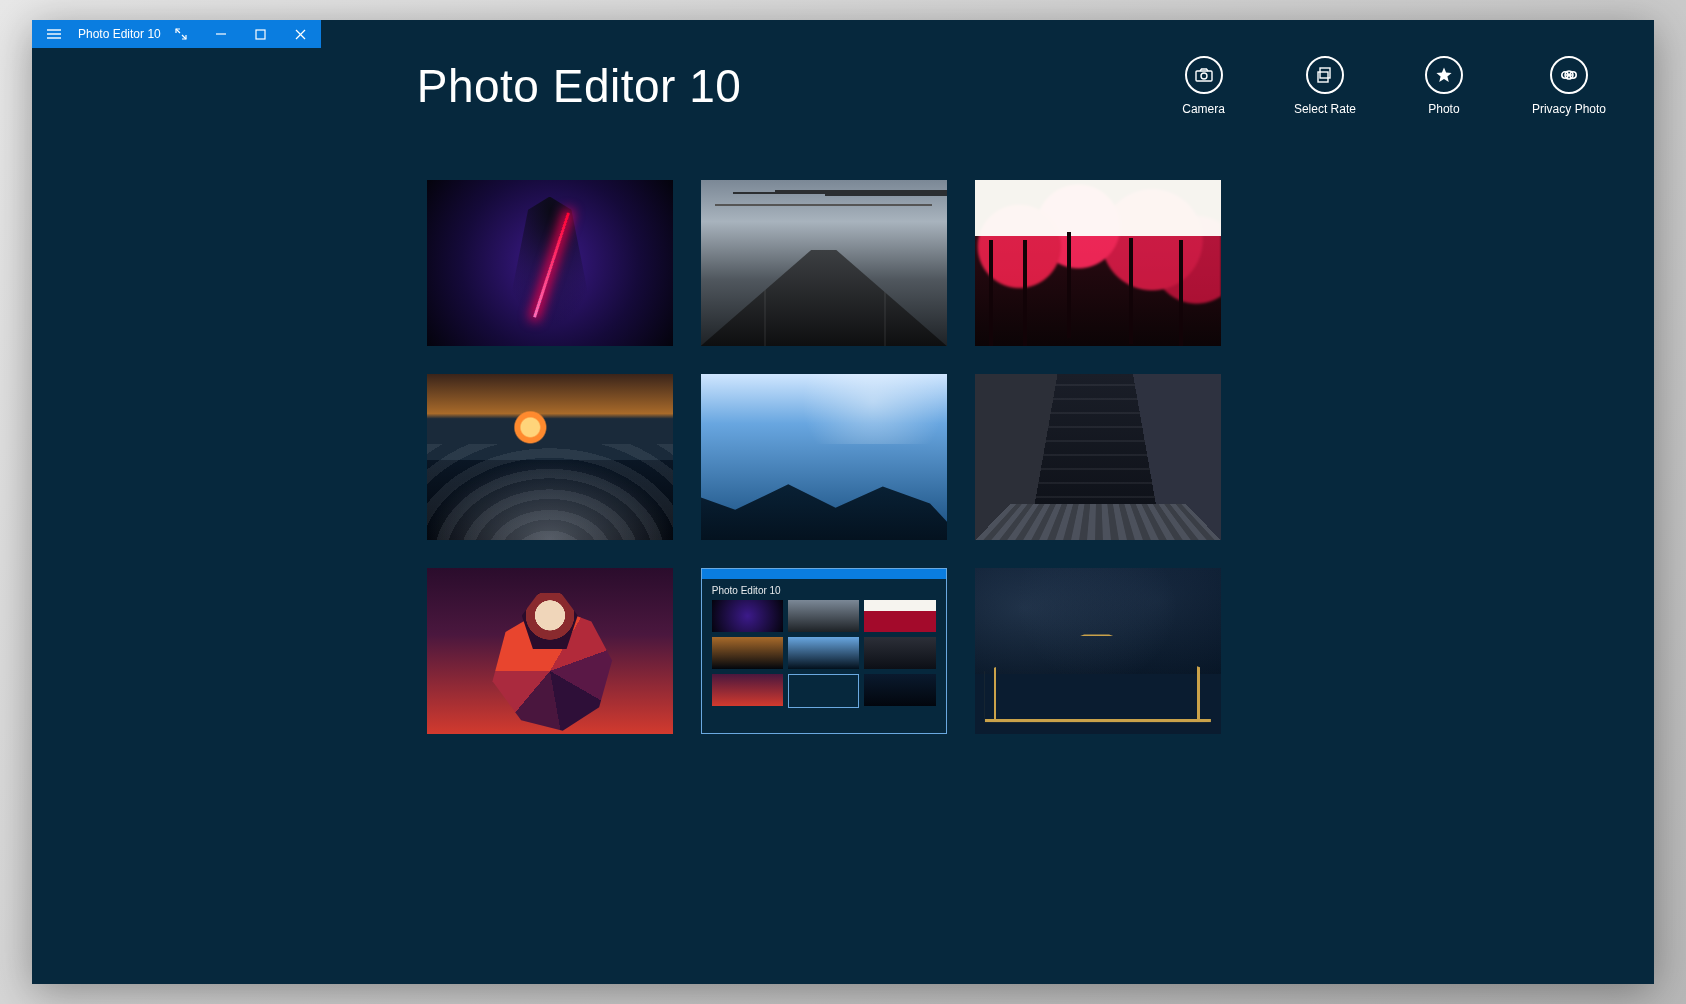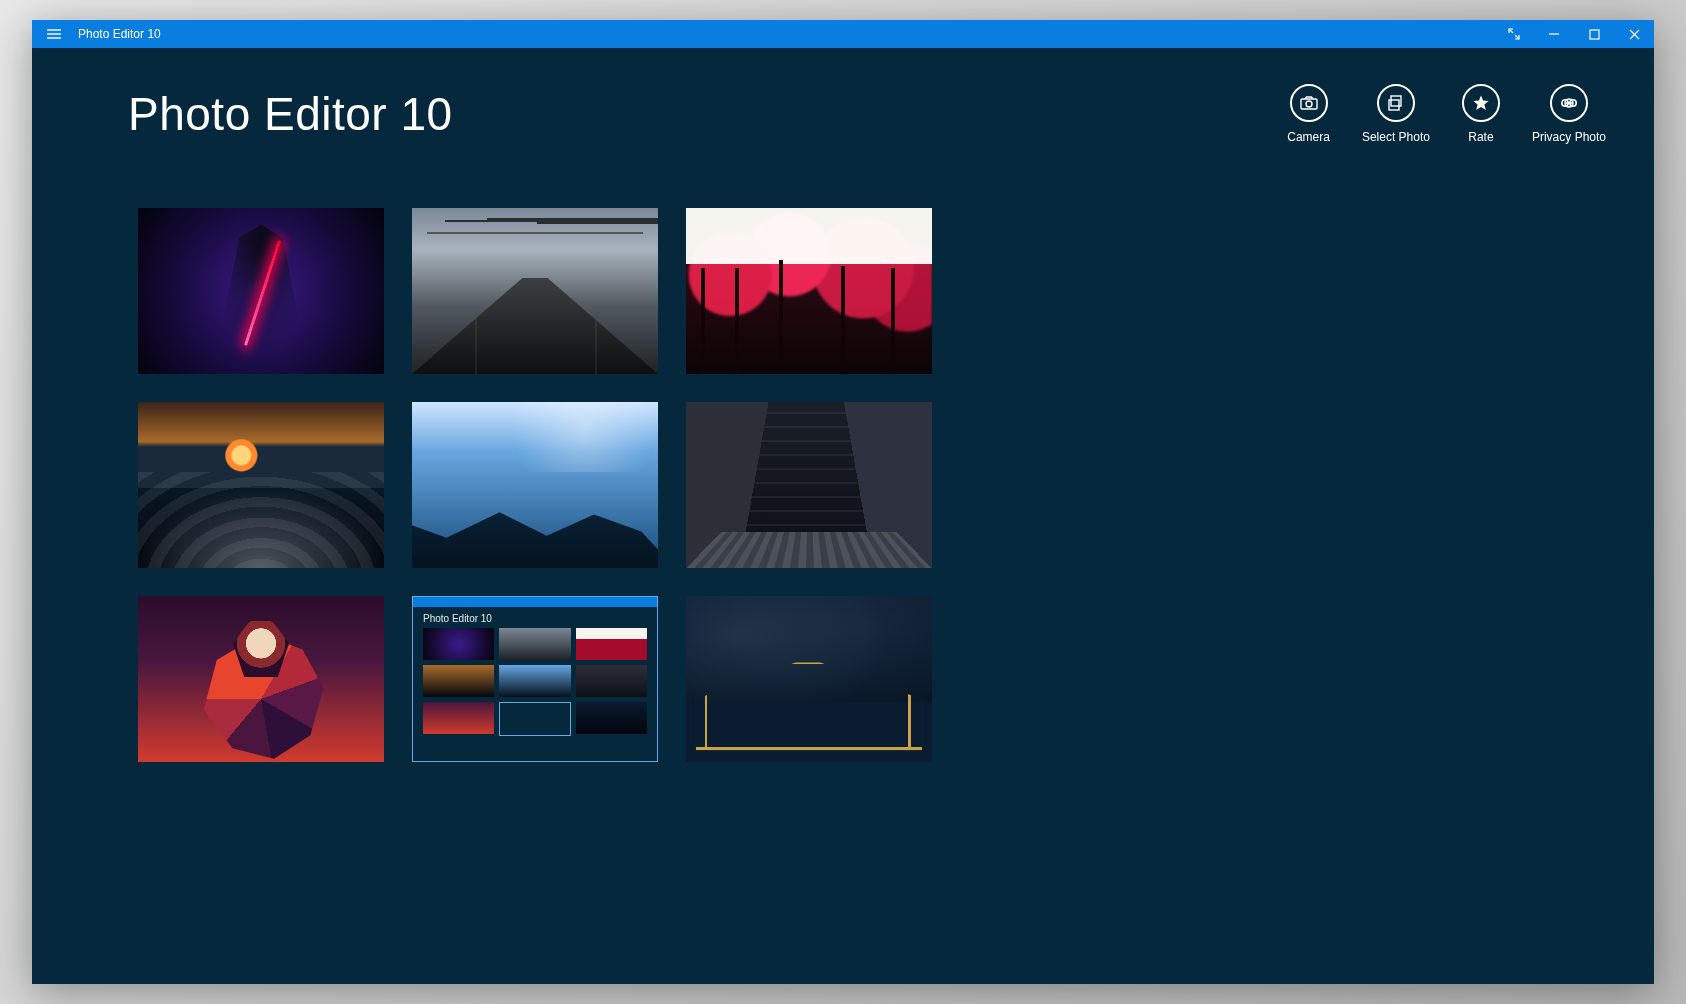--- a/index.html
+++ b/index.html
@@ -13,21 +13,21 @@
   }
   .window {
     position: absolute;
     left: 32px;
     top: 20px;
     right: 32px;
     bottom: 20px;
     background: #06283d;
     box-shadow: 0 8px 40px rgba(0,0,0,0.35);
     display: flex;
-    flex-direction: column;
+    flex-direction: row;
     overflow: hidden;
   }
   .titlebar {
     height: 28px;
     background: #0a7de0;
     color: #fff;
     display: flex;
     align-items: center;
     font-size: 12px;
   }
@@ -67,21 +67,21 @@
   }
   .app-title {
     color: #fff;
     font-size: 46px;
     font-weight: 300;
     letter-spacing: 0.5px;
   }
   .toolbar {
     margin-left: auto;
     display:flex;
-    gap: 32px;
+    gap: 69px;
     align-items:flex-start;
   }
   .tool-item {
     display:flex;
     flex-direction:column;
     align-items:center;
     cursor:pointer;
     color:#fff;
     font-size:12px;
   }
@@ -319,30 +319,30 @@
           <span>Camera</span>
         </div>
 
         <div class="tool-item">
           <div class="circle">
             <svg width="18" height="18" viewBox="0 0 18 18" fill="none" stroke="#fff" stroke-width="1.4">
               <rect x="4" y="2" width="10" height="10"></rect>
               <rect x="2" y="6" width="10" height="10"></rect>
             </svg>
           </div>
-          <span>Select Photo</span>
+          <span>Select Rate</span>
         </div>
 
         <div class="tool-item">
           <div class="circle">
             <svg width="18" height="18" viewBox="0 0 18 18" fill="#fff">
               <path d="M9 1.5 L11.1 6.6 L16.6 7 L12.4 10.6 L13.8 16 L9 13 L4.2 16 L5.6 10.6 L1.4 7 L6.9 6.6 Z"></path>
             </svg>
           </div>
-          <span>Rate</span>
+          <span>Photo</span>
         </div>
 
         <div class="tool-item">
           <div class="circle">
             <svg width="20" height="10" viewBox="0 0 20 10" fill="none" stroke="#fff" stroke-width="1.6">
               <path d="M8 5 A4 4 0 1 1 8 5.001" transform="translate(-2,0)"></path>
               <circle cx="6" cy="5" r="3.2"></circle>
               <circle cx="14" cy="5" r="3.2"></circle>
               <line x1="7" y1="5" x2="13" y2="5"></line>
             </svg>

